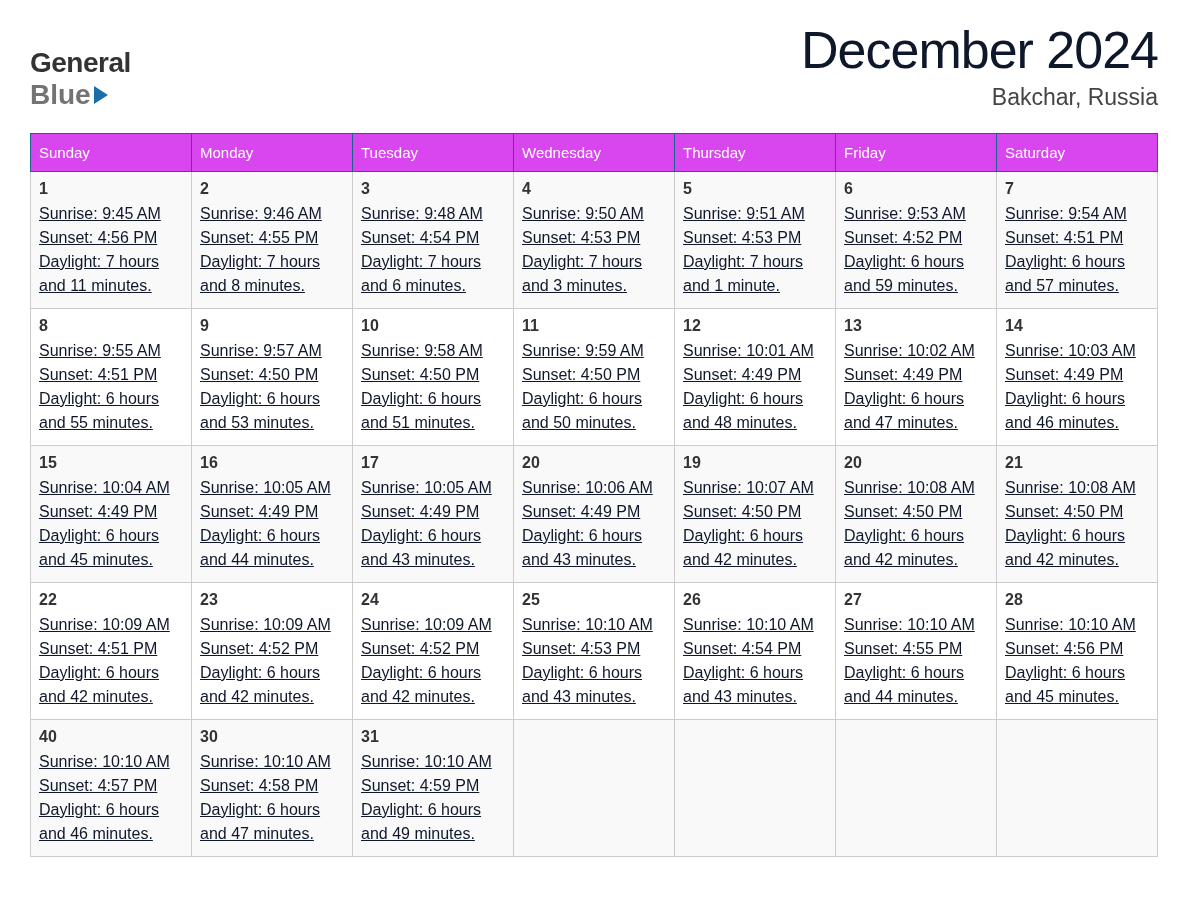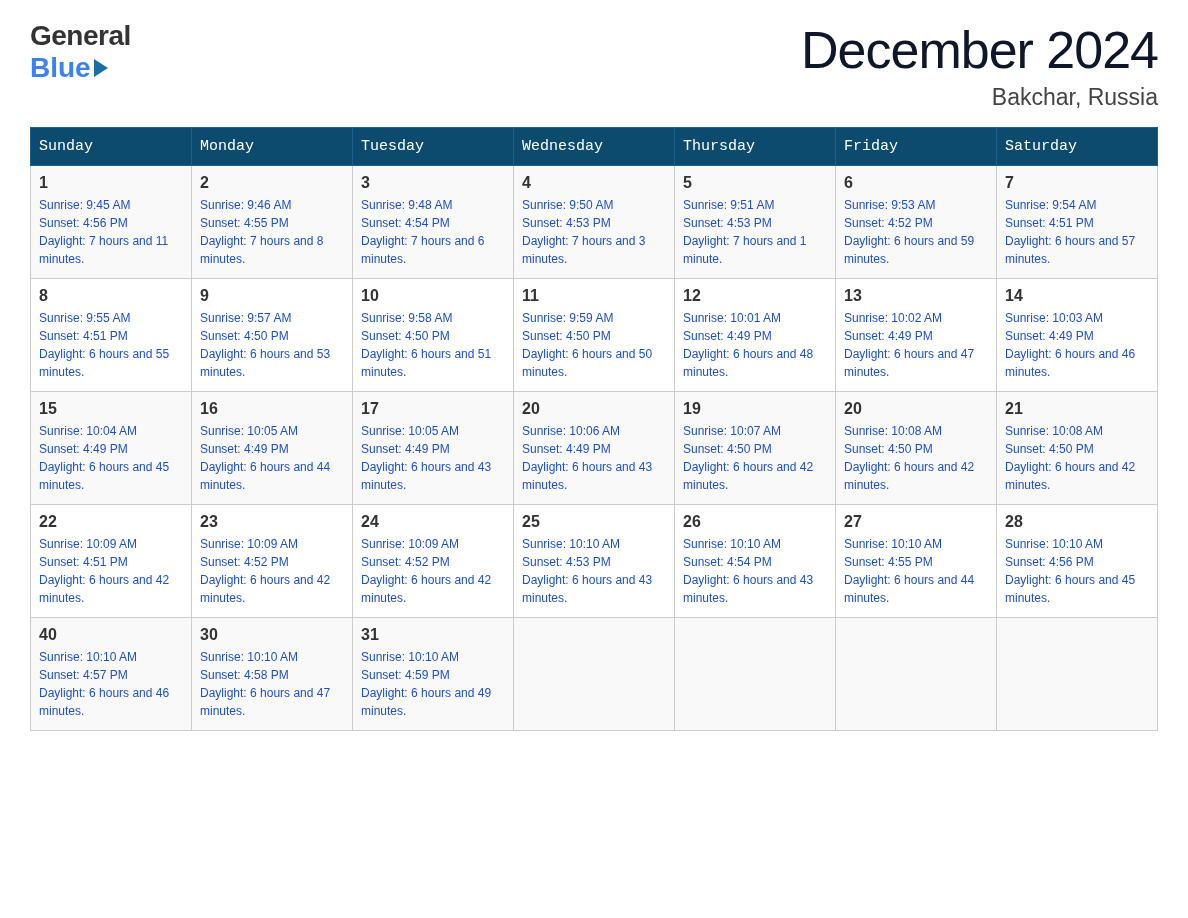--- a/index.html
+++ b/index.html
@@ -6,38 +6,38 @@
     body {
       font-family: Arial, sans-serif;
       background: #ffffff;
       width: 1188px;
       min-height: 918px;
       padding: 20px 30px;
     }
     .header {
       display: flex;
       justify-content: space-between;
-      align-items: flex-start;
-      margin-bottom: 16px;
+      align-items: flex-end;
+      margin-bottom: 22px;
     }
     .logo {
       display: flex;
       flex-direction: column;
       align-items: flex-start;
     }
     .logo-general {
       font-size: 28px;
       font-weight: bold;
       color: #333;
       letter-spacing: -0.5px;
     }
     .logo-blue {
       font-size: 28px;
       font-weight: bold;
-      color: #3b82f6;
+      color: #737373;
       display: flex;
       align-items: center;
     }
     .logo-arrow {
       display: inline-block;
       width: 0;
       height: 0;
       border-left: 14px solid #1a6fa8;
       border-top: 9px solid transparent;
       border-bottom: 9px solid transparent;
@@ -78,36 +78,36 @@
       width: 14.28%;
       min-height: 90px;
     }
     .day-number {
       font-size: 16px;
       font-weight: bold;
       color: #333;
       margin-bottom: 4px;
     }
     .day-info {
-      font-size: 12px;
-      color: #1d4ed8;
+      font-size: 16px;
+      color: #0f172a;
       line-height: 1.5;
+      text-decoration: underline;
     }
     .empty-cell {
       background: #ffffff;
     }
     tr:nth-child(odd) td {
       background-color: #f9f9f9;
     }
     tr:nth-child(even) td {
       background-color: #ffffff;
     }
     .calendar-table thead tr th {
-      background-color: #0c4a6e;
-      font-family: Liberation Mono, monospace;
+      background-color: #d946ef;
     }
   </style>
 </head>
 <body>
 
 <div class="header">
   <div class="logo">
     <div class="logo-general">General</div>
     <div class="logo-blue">
       <span>Blue</span>

